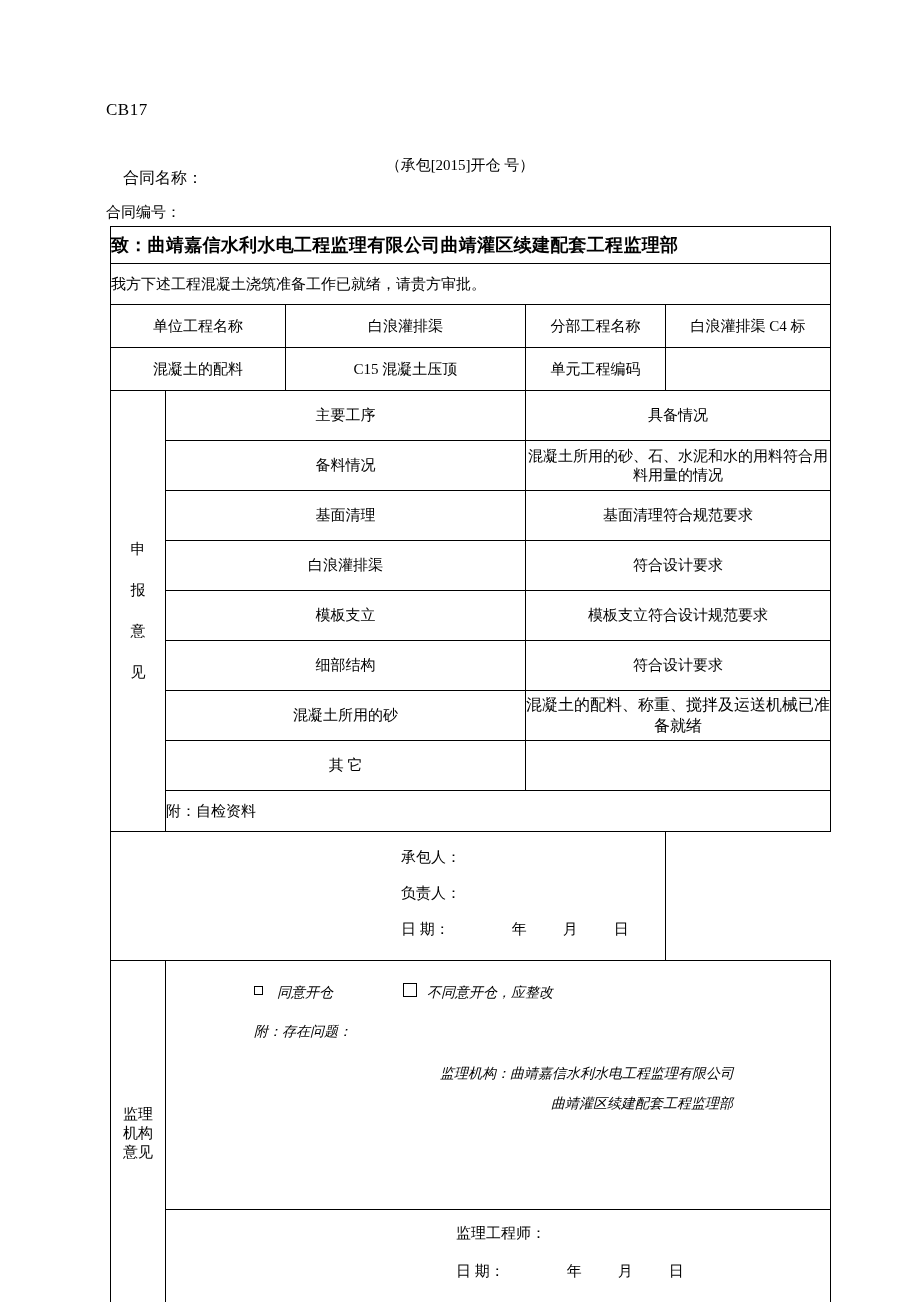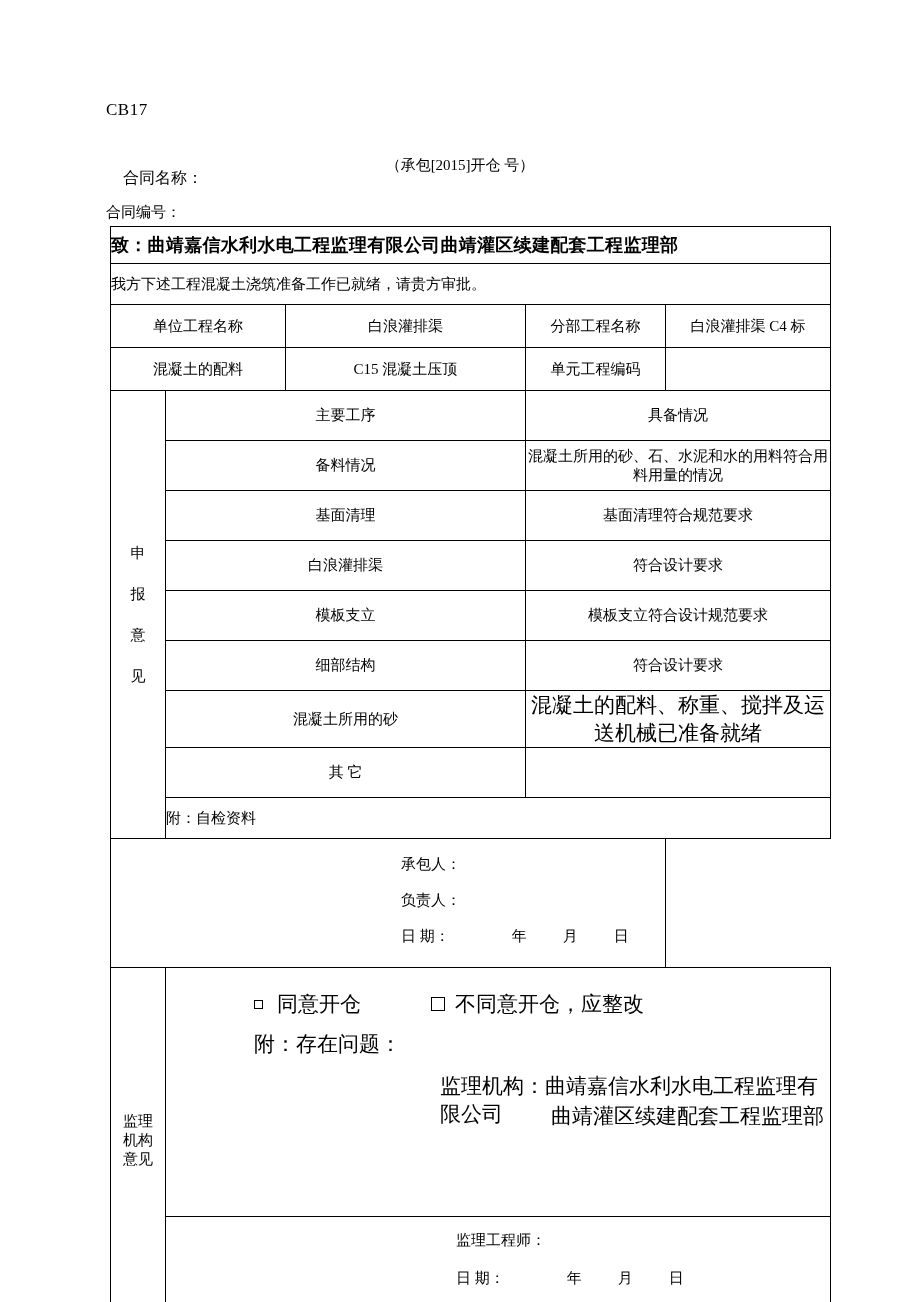--- a/index.html
+++ b/index.html
@@ -108,21 +108,21 @@
   .vlabel-inner {
     display: flex;
     flex-direction: column;
     align-items: center;
     justify-content: center;
   }
   .vlabel-inner span { display: block; }
   .vspaced span { margin: 13px 0; }
   .vtight span { margin: 2px 0; }
 
-  .big-text { font-size: 21px; }
+  .big-text { font-size: 16px; }
 
   .attach-row {
     height: 40px;
     font-size: 15px;
     padding-left: 12px;
   }
 
   .sign-block {
     height: 128px;
     position: relative;
@@ -135,21 +135,22 @@
   .sign-l1 { top: 16px; }
   .sign-l2 { top: 52px; text-align: center; }
   .sign-l3 { top: 88px; }
   .date-gap2 { display: inline-block; width: 62px; }
   .date-gap3 { display: inline-block; width: 36px; }
 
   
   .sup-block {
     height: 248px;
     position: relative;
-    font-size: 21px;
+    font-size: 14px;
+    font-style: italic;
   }
   .opt-line {
     position: absolute;
     left: 88px;
     top: 22px;
   }
   .cb-small {
     display: inline-block;
     width: 7px; height: 7px;
     border: 1px solid #000;

